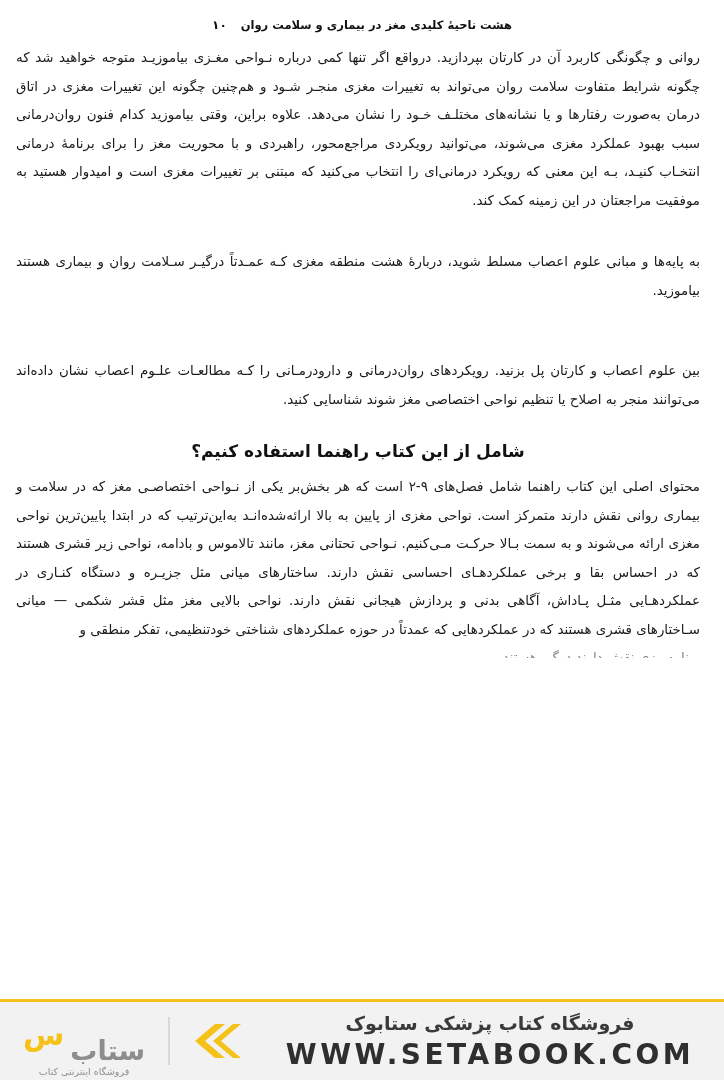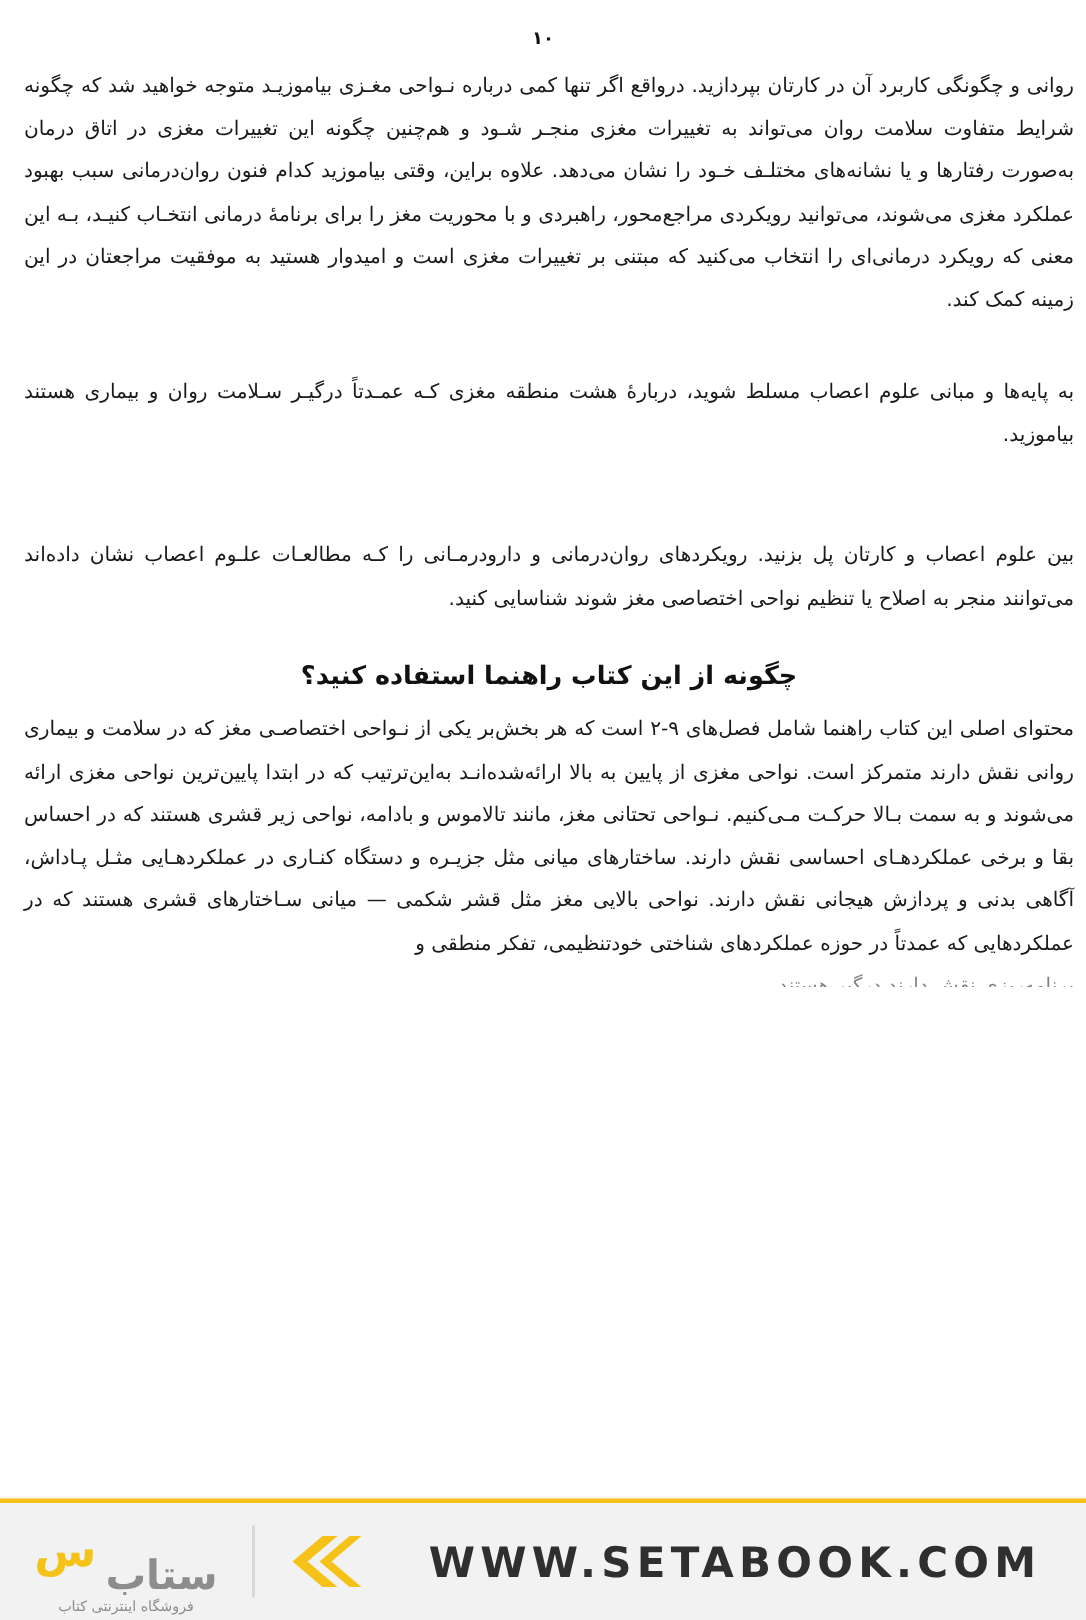--- a/index.html
+++ b/index.html
@@ -43,21 +43,21 @@
     letter-spacing: 0;
   }
   .header .title {
     font-size: 11.5px;
   }
 
   
   .content {
     position: absolute;
     top: 44px;
-    right: 8px;
+    right: 24px;
     left: 16px;
     direction: rtl;
     text-align: justify;
     text-justify: inter-word;
   }
   p {
     margin: 0;
     font-size: 13.4px;
     line-height: 28.5px;
     letter-spacing: 0.1px;
@@ -167,20 +167,21 @@
     letter-spacing: 3.5px;
     direction: ltr;
   }
 </style>
 </head>
 <body>
 
 <div class="page">
 
   <div class="header">
+    <span class="title">هشت ناحیهٔ کلیدی مغز در بیماری و سلامت روان</span>
     <span class="page-num">۱۰</span>
   </div>
 
   <div class="content">
 
     <p>روانی و چگونگی کاربرد آن در کارتان بپردازید. درواقع اگر تنها کمی درباره نـواحی مغـزی بیاموزیـد متوجه خواهید شد که چگونه شرایط متفاوت سلامت روان می‌تواند به تغییرات مغزی منجـر شـود و هم‌چنین چگونه این تغییرات مغزی در اتاق درمان به‌صورت رفتارها و یا نشانه‌های مختلـف خـود را نشان می‌دهد. علاوه براین، وقتی بیاموزید کدام فنون روان‌درمانی سبب بهبود عملکرد مغزی می‌شوند، می‌توانید رویکردی مراجع‌محور، راهبردی و با محوریت مغز را برای برنامهٔ درمانی انتخـاب کنیـد، بـه این معنی که رویکرد درمانی‌ای را انتخاب می‌کنید که مبتنی بر تغییرات مغزی است و امیدوار هستید به موفقیت مراجعتان در این زمینه کمک کند.</p>
 
     <div class="gap-sm"></div>
 
 
@@ -190,21 +191,21 @@
 
     <div class="gap-md"></div>
 
 
     <div class="gap-md"></div>
 
     <p><b>بین علوم اعصاب و کارتان پل بزنید.</b><span> رویکردهای روان‌درمانی و دارودرمـانی را کـه مطالعـات علـوم اعصاب نشان داده‌اند می‌توانند منجر به اصلاح یا تنظیم نواحی اختصاصی مغز شوند شناسایی کنید.</span></p>
 
     <div class="gap-lg"></div>
 
-    <h2 class="section">چگونه از این کتاب راهنما استفاده کنید؟</h2>
+    <h2 class="section">شامل از این کتاب راهنما استفاده کنیم؟</h2>
 
     <div class="gap-sm"></div>
 
     <p>محتوای اصلی این کتاب راهنما شامل فصل‌های ۹-۲ است که هر بخش‌بر یکی از نـواحی اختصاصـی مغز که در سلامت و بیماری روانی نقش دارند متمرکز است. نواحی مغزی از پایین به بالا ارائه‌شده‌انـد به‌این‌ترتیب که در ابتدا پایین‌ترین نواحی مغزی ارائه می‌شوند و به سمت بـالا حرکـت مـی‌کنیم. نـواحی تحتانی مغز، مانند تالاموس و بادامه، نواحی زیر قشری هستند که در احساس بقا و برخی عملکردهـای احساسی نقش دارند. ساختارهای میانی مثل جزیـره و دستگاه کنـاری در عملکردهـایی مثـل پـاداش، آگاهی بدنی و پردازش هیجانی نقش دارند. نواحی بالایی مغز مثل قشر شکمی — میانی سـاختارهای قشری هستند که در عملکردهایی که عمدتاً در حوزه عملکردهای شناختی خودتنظیمی، تفکر منطقی و</p>
 
     <p class="clipped">برنامه‌ریزی نقش دارند درگیر هستند.</p>
 
   </div>
 
   <div class="footer">
@@ -220,18 +221,19 @@
     <div class="divider"></div>
 
     <div class="chevrons">
       <svg class="chev-svg" width="56" height="42" viewBox="0 0 56 42" aria-hidden="true">
         <path d="M30,4 L10,21 L30,38 L40,38 L20,21 L40,4 Z" fill="#f5c21a"></path>
         <path d="M48,4 L28,21 L48,38 L56,38 L36,21 L56,4 Z" fill="#f5c21a"></path>
       </svg>
     </div>
 
     <div class="texts">
+      <div class="shop-name">فروشگاه کتاب پزشکی ستابوک</div>
       <div class="site-url">WWW.SETABOOK.COM</div>
     </div>
 
   </div>
 
 </div>
 
 </body></html>

